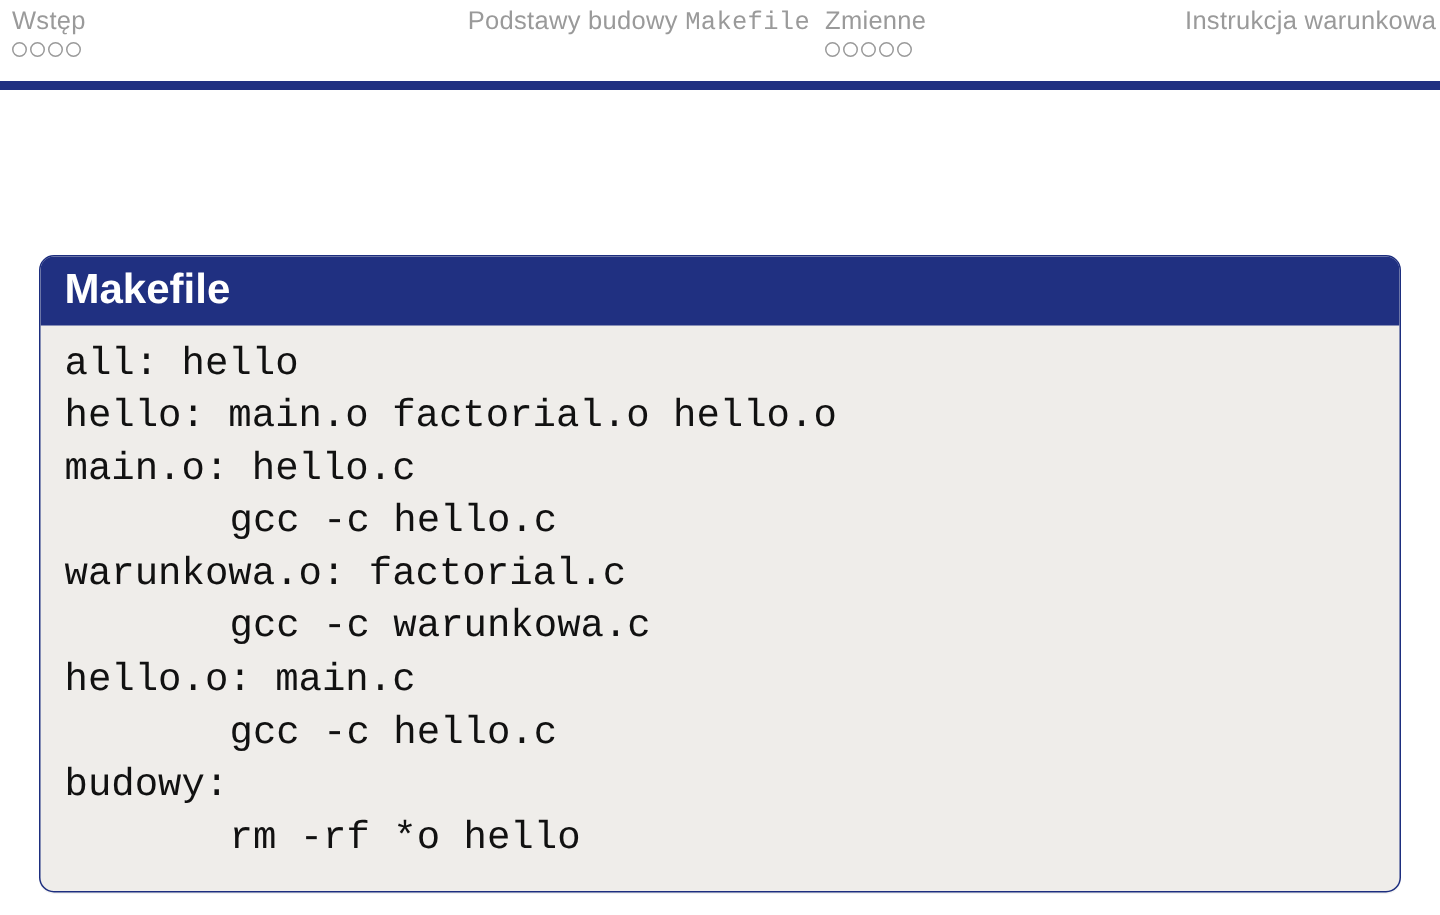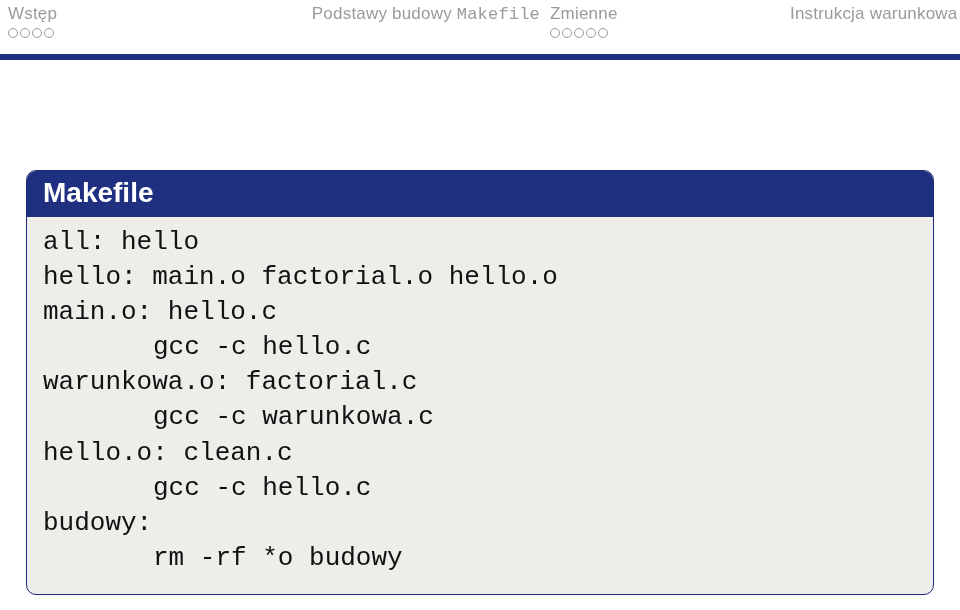--- a/index.html
+++ b/index.html
@@ -135,17 +135,17 @@
 
 <div class="content">
   <div class="code-block">
     <div class="block-title-bar">
       <span class="block-title">Makefile</span>
     </div>
     <div class="block-body"><span>all: hello</span>
 <span>hello: main.o factorial.o hello.o</span>
 <span>main.o: hello.c</span>
 <span class="indent">gcc -c hello.c</span><span>warunkowa.o: factorial.c</span>
-<span class="indent">gcc -c warunkowa.c</span><span>hello.o: clean.c</span>
+<span class="indent">gcc -c warunkowa.c</span><span>hello.o: main.c</span>
 <span class="indent">gcc -c hello.c</span><span>budowy:</span>
-<span class="indent">rm -rf *o budowy</span></div>
+<span class="indent">rm -rf *o hello</span></div>
   </div>
 </div>
 
 </body></html>

